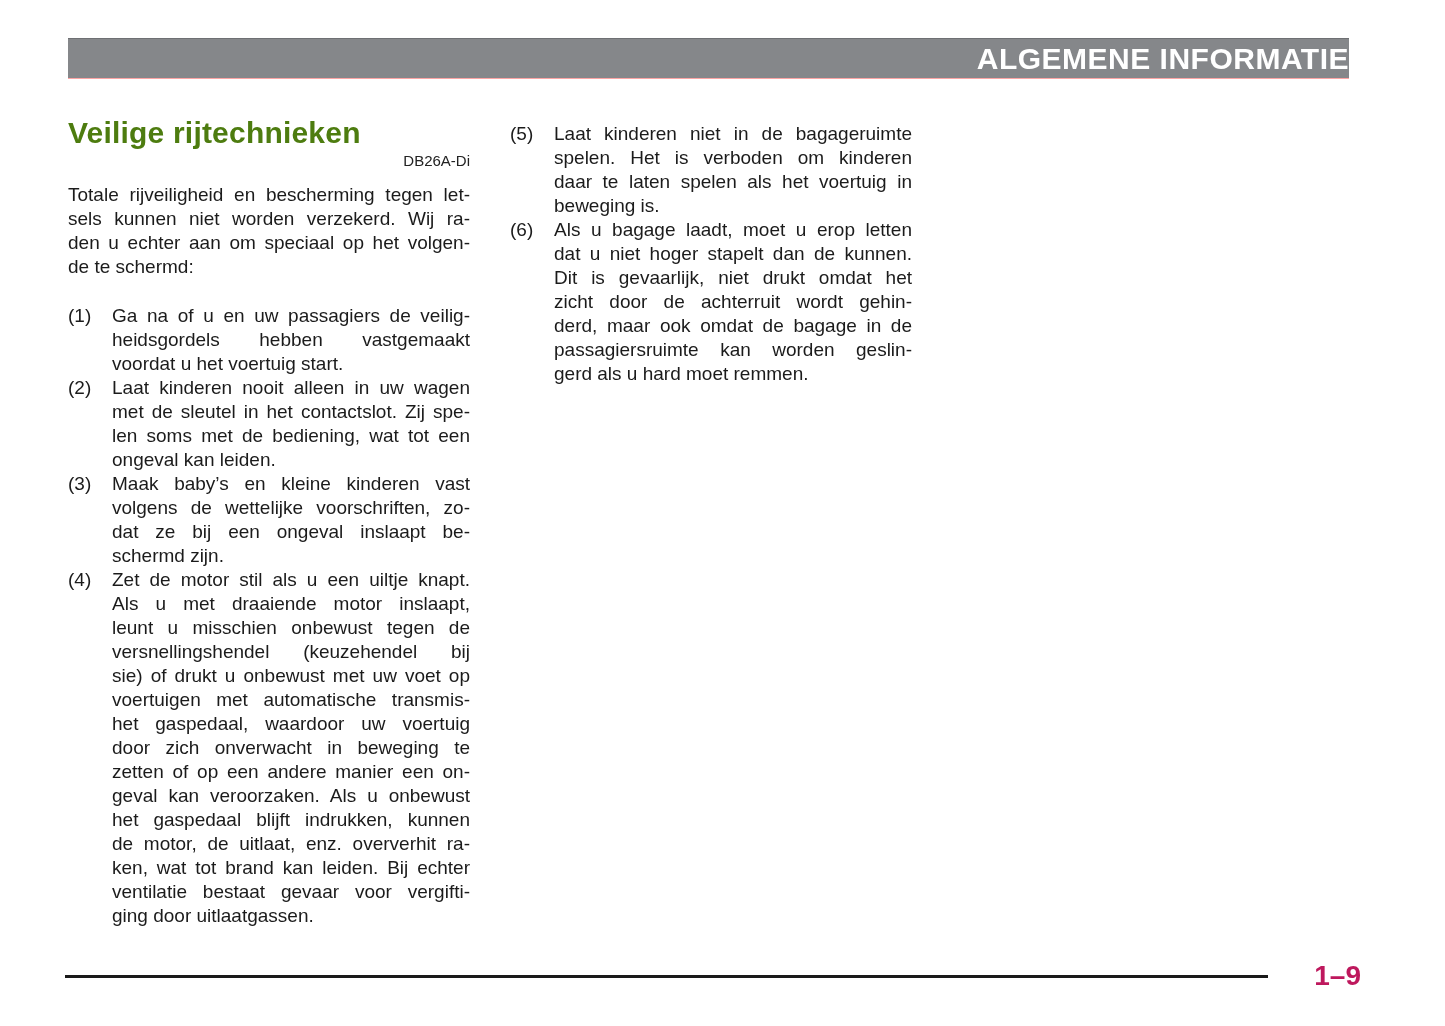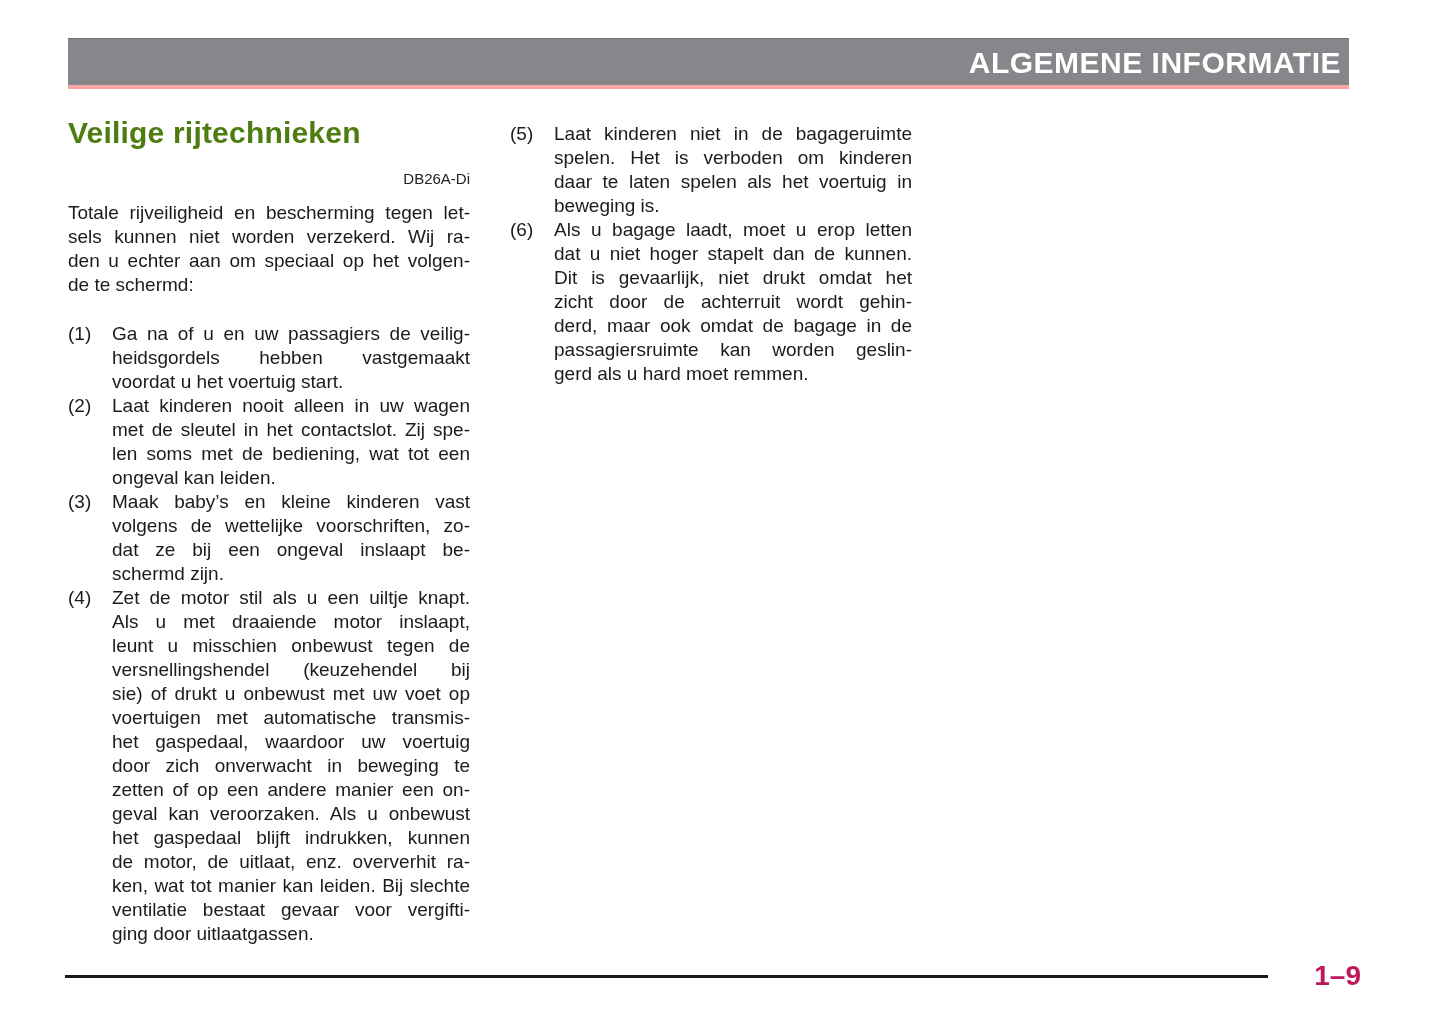--- a/index.html
+++ b/index.html
@@ -6,27 +6,26 @@
   body{
     width:1445px;height:1026px;
     background:#ffffff;
     font-family:"Liberation Sans","DejaVu Sans",sans-serif;
     color:#1b1b1b;
     position:relative;
     overflow:hidden;
   }
   .header-bar{
     position:absolute;left:68px;top:38px;
-    width:1281px;height:51px;
+    width:1281px;height:41px;
     background:#85878A;
     border-top:1px solid #6e7073;
-    border-bottom:4px solid #fca5a5;
+    border-bottom:1px solid #fca5a5;
     box-sizing:border-box;
     display:flex;align-items:center;justify-content:flex-end;
-    padding-right:8px;
   }
   .header-bar span{
     color:#ffffff;
     font-size:30px;
     font-weight:bold;
     letter-spacing:0.5px;
     line-height:39px;
   }
   .col{
     position:absolute;top:116px;width:402px;
@@ -36,21 +35,21 @@
   .col2{left:510px;top:122px;}
   h1.title{
     margin:0;padding:0;
     font-size:30px;line-height:34px;
     font-weight:bold;color:#4d7c0f;
     letter-spacing:0.2px;
   }
   .code{
     text-align:right;
     font-size:15px;line-height:17px;
-    margin-top:20px;
+    margin-top:2px;
     margin-bottom:14px;
     color:#222;
   }
   .para{margin-bottom:25px;}
   .tline{
     text-align:justify;
     text-align-last:justify;
     white-space:normal;
   }
   .tline.last{
@@ -133,21 +132,21 @@
         <div class="tline">leunt u misschien onbewust tegen de</div>
         <div class="tline">versnellingshendel (keuzehendel bij</div>
         <div class="tline">sie) of drukt u onbewust met uw voet op</div>
         <div class="tline">voertuigen met automatische transmis-</div>
         <div class="tline">het gaspedaal, waardoor uw voertuig</div>
         <div class="tline">door zich onverwacht in beweging te</div>
         <div class="tline">zetten of op een andere manier een on-</div>
         <div class="tline">geval kan veroorzaken. Als u onbewust</div>
         <div class="tline">het gaspedaal blijft indrukken, kunnen</div>
         <div class="tline">de motor, de uitlaat, enz. oververhit ra-</div>
-        <div class="tline">ken, wat tot manier kan leiden. Bij slechte</div>
+        <div class="tline">ken, wat tot brand kan leiden. Bij echter</div>
         <div class="tline">ventilatie bestaat gevaar voor vergifti-</div>
         <div class="tline last">ging door uitlaatgassen.</div>
       </div>
   </div>
 </div>
 
 <div class="col col2">
   <div class="item">
     <div class="num">(5)</div>
     <div class="lines">

